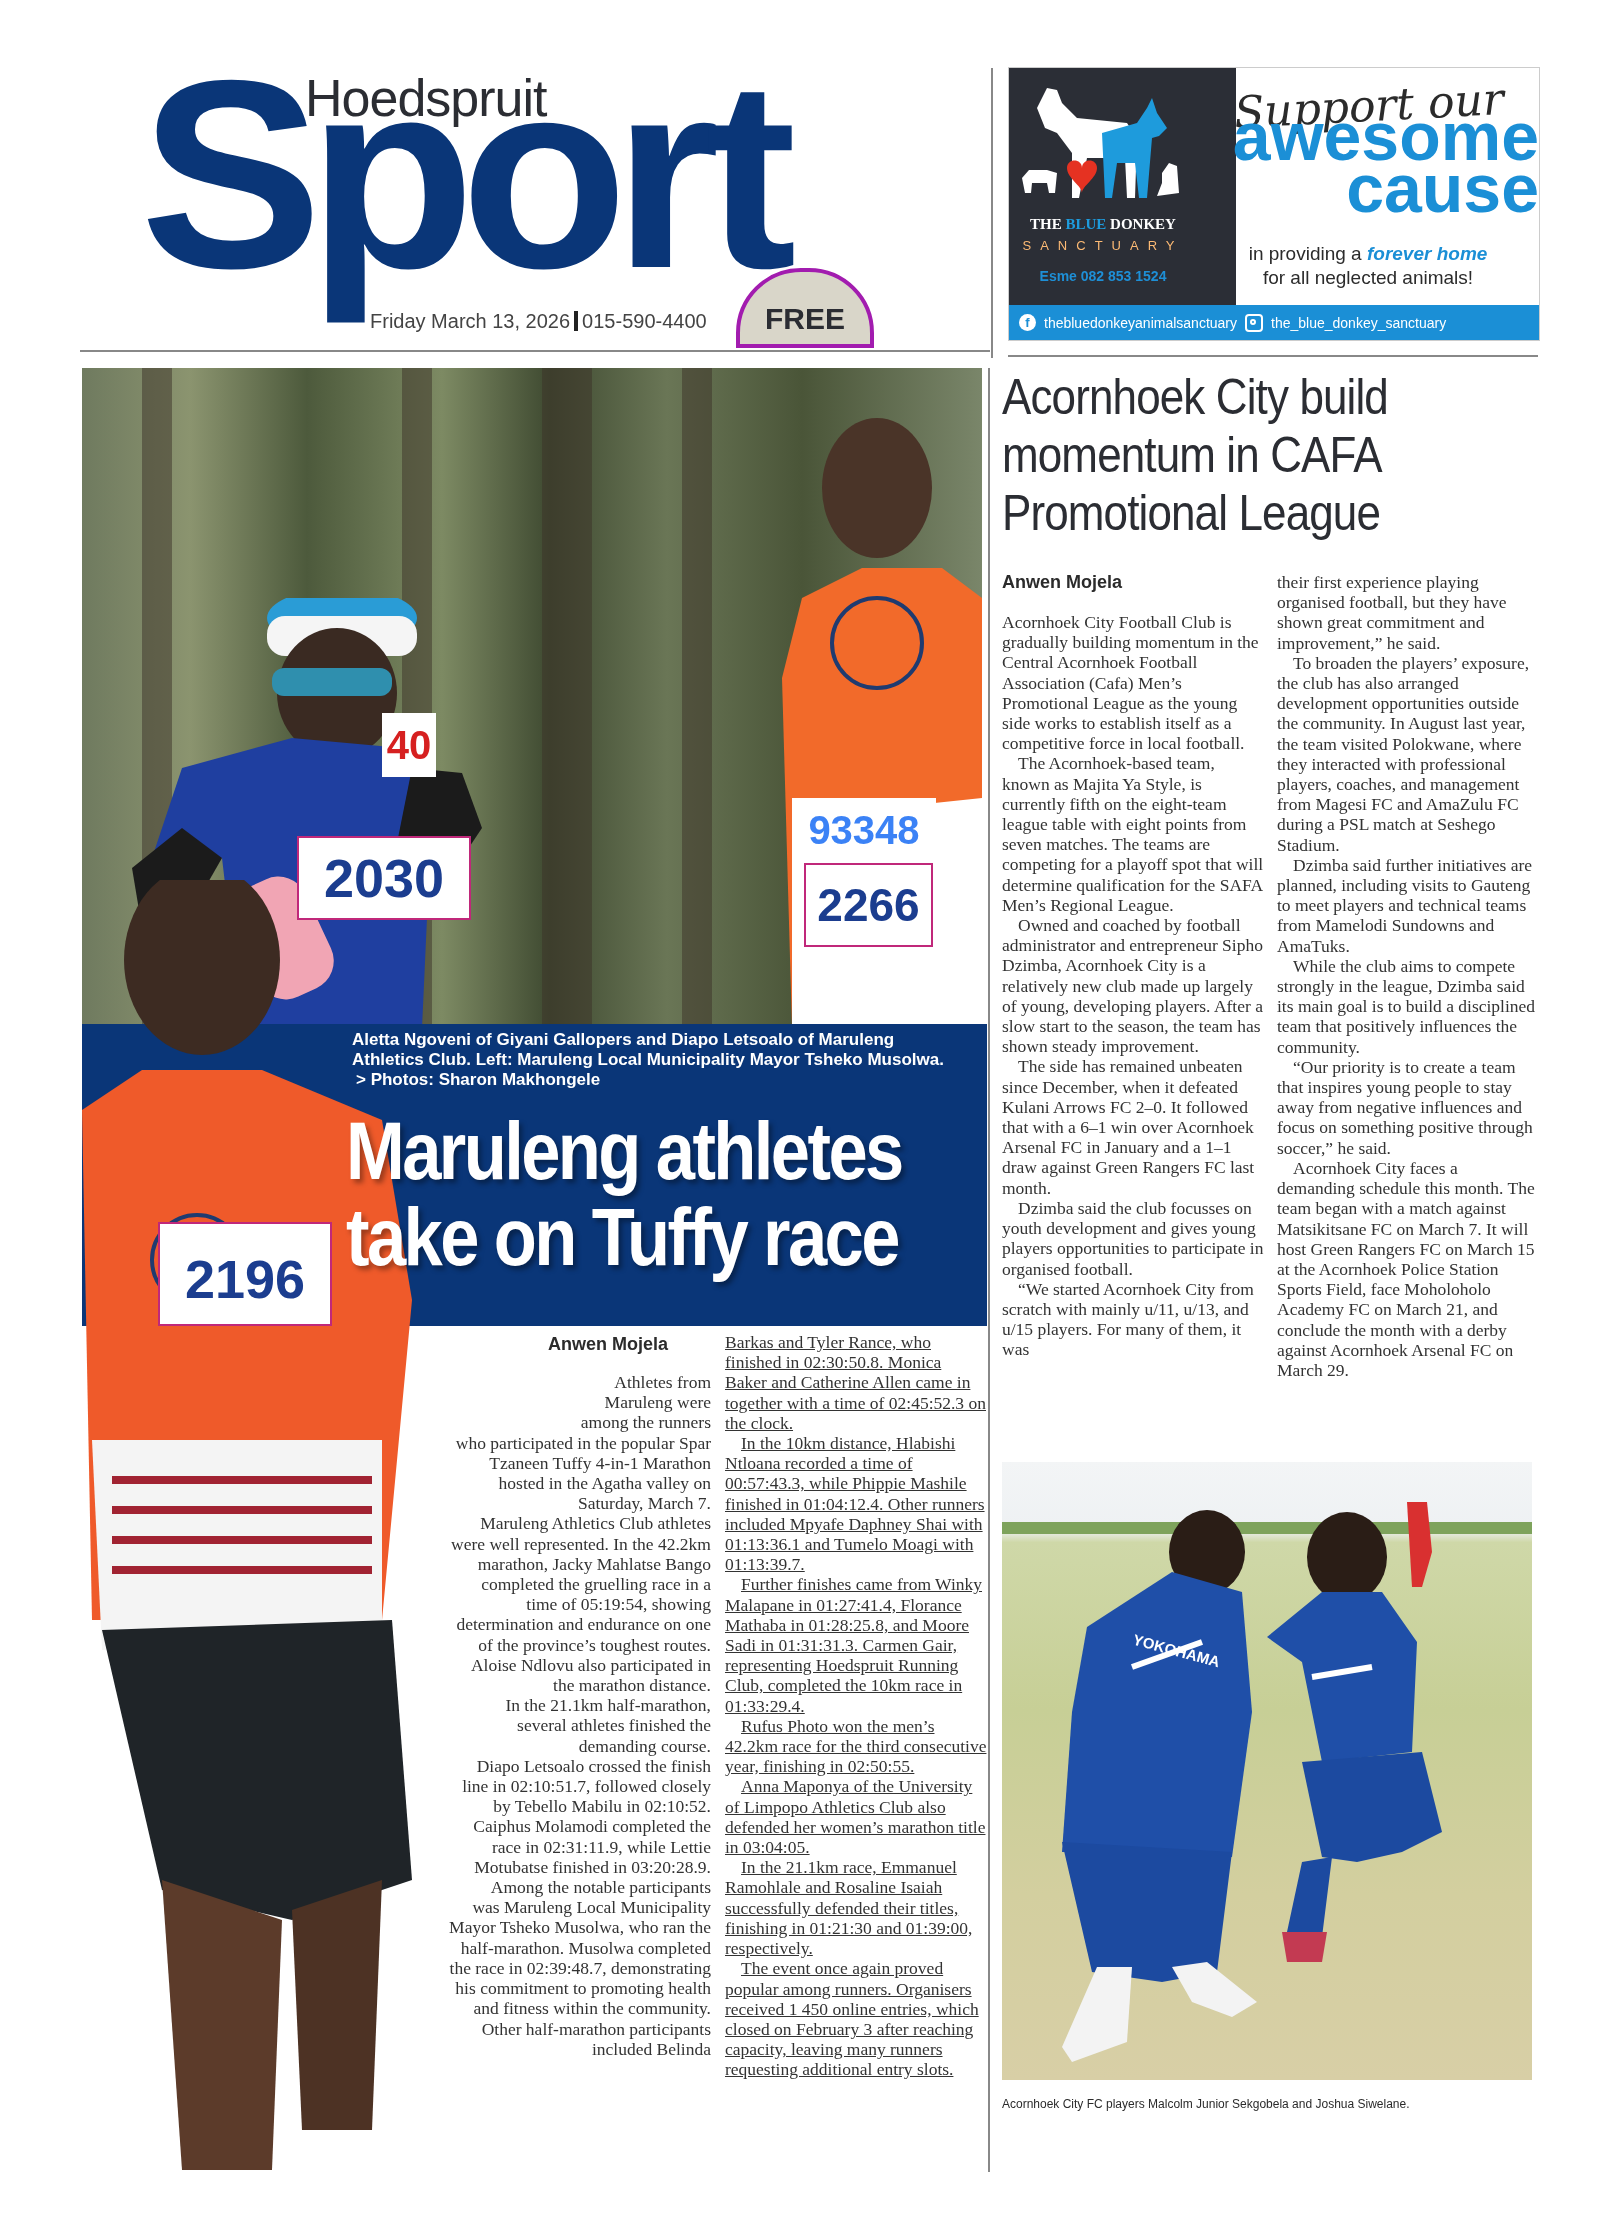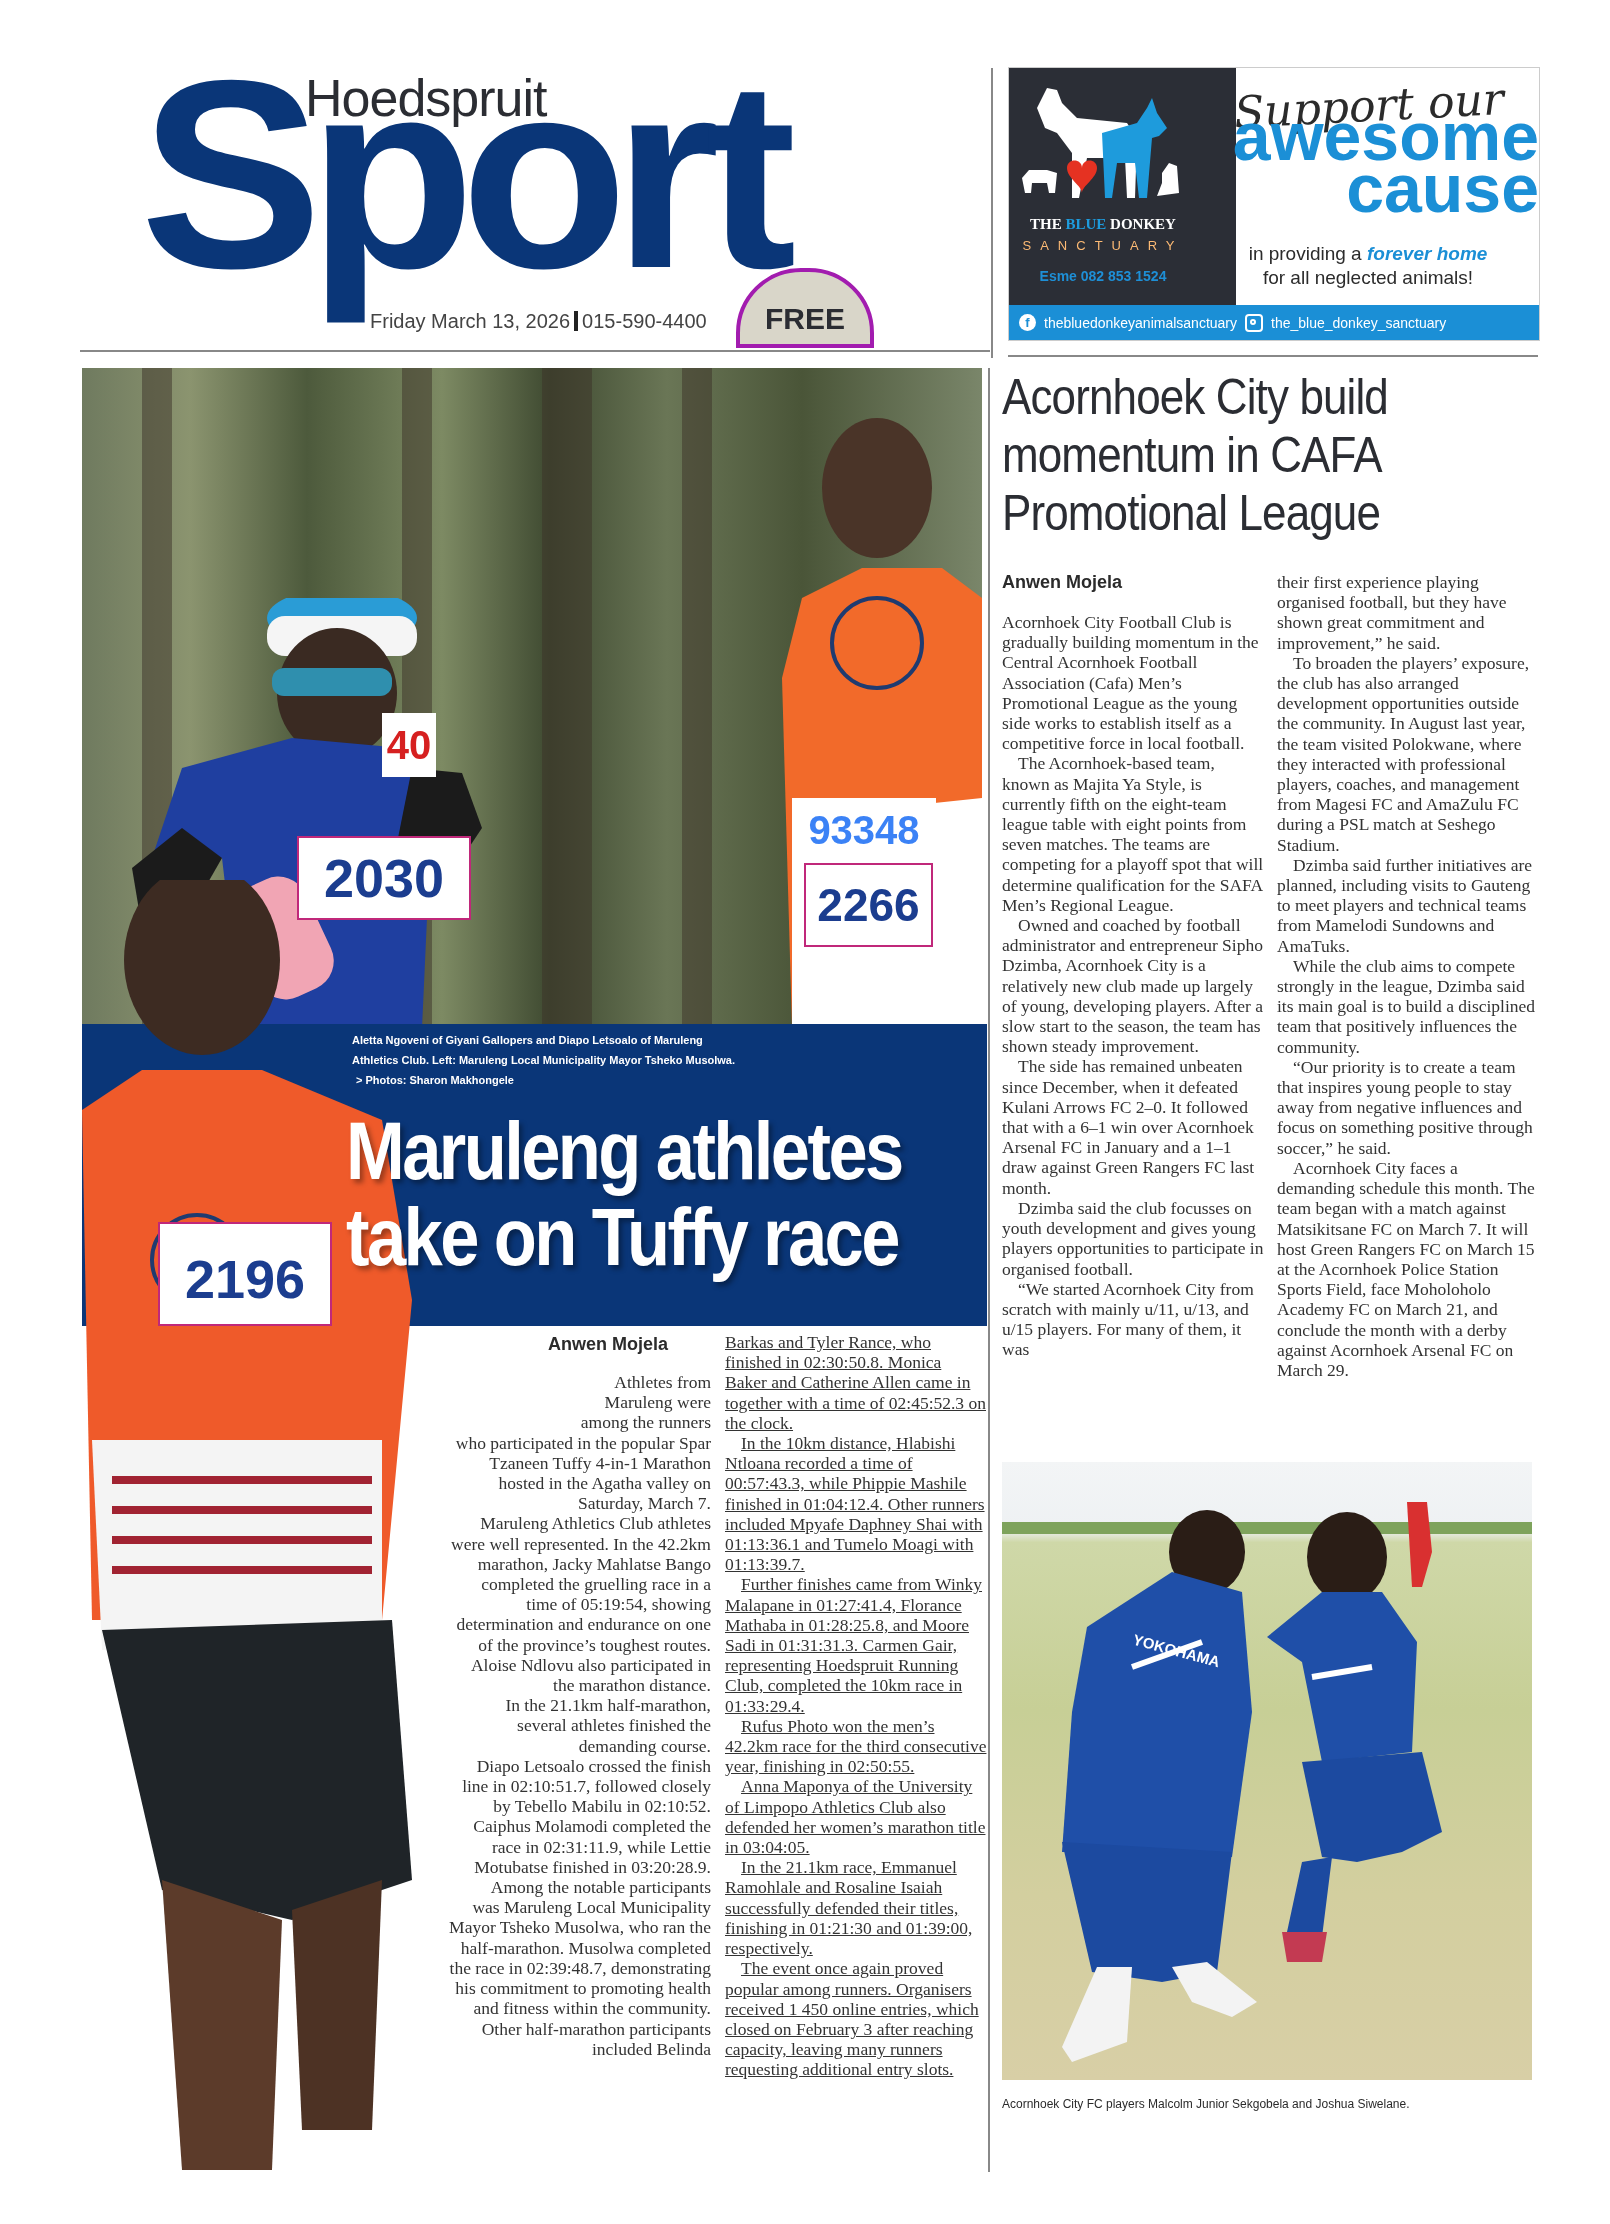--- a/index.html
+++ b/index.html
@@ -37,21 +37,21 @@
 
   
   .hero { position: absolute; left: 82px; top: 368px; width: 900px; height: 656px; overflow: hidden;
           background: linear-gradient(90deg, #6f7a5f 0%, #8b946f 12%, #4d5a3c 25%, #7d8a63 40%, #3f4a31 52%, #6a7656 65%, #4a5538 80%, #7a866a 100%); }
   .hero .trunk { position: absolute; top: 0; width: 30px; height: 656px; background: rgba(60,50,40,0.5); }
   .runner-w { position: absolute; left: 40px; top: 230px; width: 500px; height: 430px; }
   .runner-m { position: absolute; left: 680px; top: 50px; width: 220px; height: 610px; }
   .bib { position: absolute; background: #fff; border: 2px solid #c0287a; font-family: "Liberation Sans", sans-serif; font-weight: bold; color: #1b3d8f; text-align: center; }
 
   .caption-band { position: absolute; left: 82px; top: 1024px; width: 905px; height: 302px; background: #0a3678; }
-  .caption-text { position: absolute; left: 352px; top: 1030px; width: 630px; font-family: "Liberation Sans", sans-serif; font-weight: bold; font-size: 11px; line-height: 20px; color: #fff; }
+  .caption-text { position: absolute; left: 352px; top: 1030px; width: 630px; font-family: "Liberation Sans", sans-serif; font-weight: bold; font-size: 17px; line-height: 20px; color: #fff; }
   .headline { position: absolute; left: 346px; top: 1108px; width: 640px; font-family: "Liberation Sans", sans-serif; font-weight: bold; font-size: 82px; line-height: 86px; color: #fff; letter-spacing: -3px; text-shadow: 4px 4px 6px rgba(0,0,0,0.35); transform: scaleX(0.86); transform-origin: left; white-space: nowrap; }
 
   .mayor { position: absolute; left: 82px; top: 880px; width: 360px; height: 1290px; }
 
   
   .byline-left { position: absolute; left: 548px; top: 1334px; font-family: "Liberation Sans", sans-serif; font-weight: bold; font-size: 18px; color: #2b2b2b; }
   .col { position: absolute; font-family: "Liberation Serif", serif; font-size: 17.5px; line-height: 20.2px; color: #333; }
   .col p { margin: 0; text-indent: 16px; }
   .col p.first { text-indent: 0; }
   .col-l { left: 449px; top: 1372px; width: 262px; text-align: right; }

